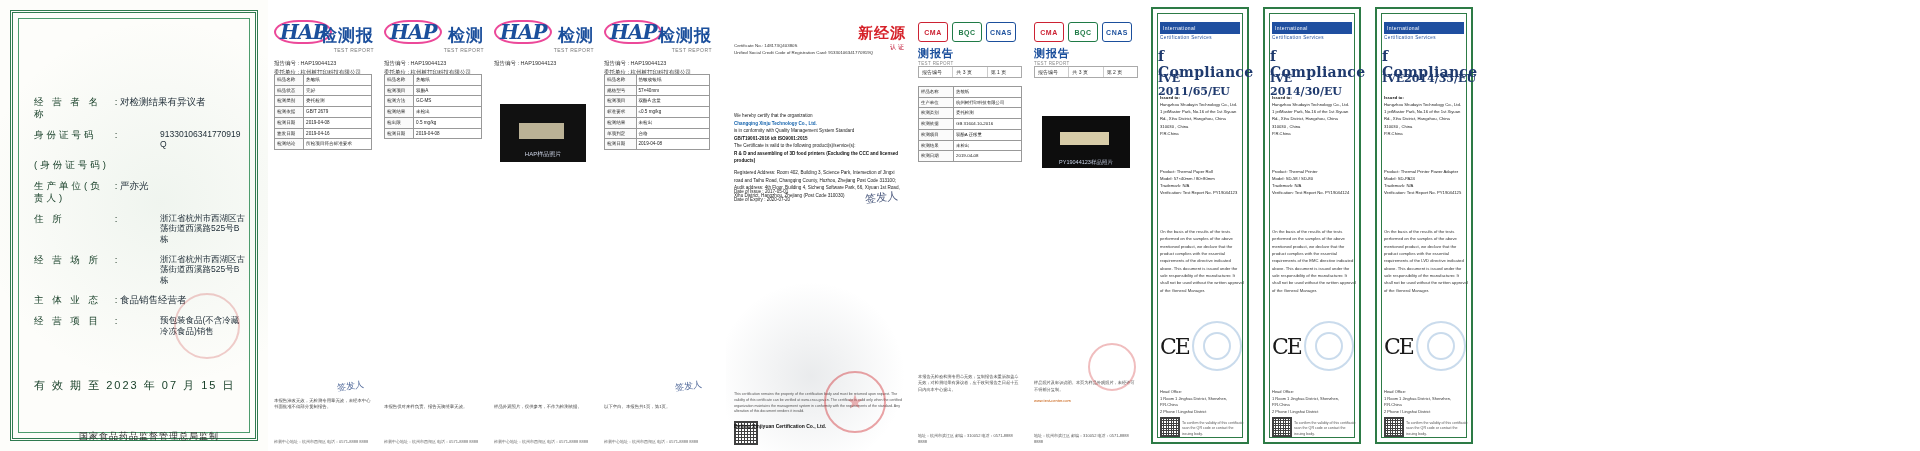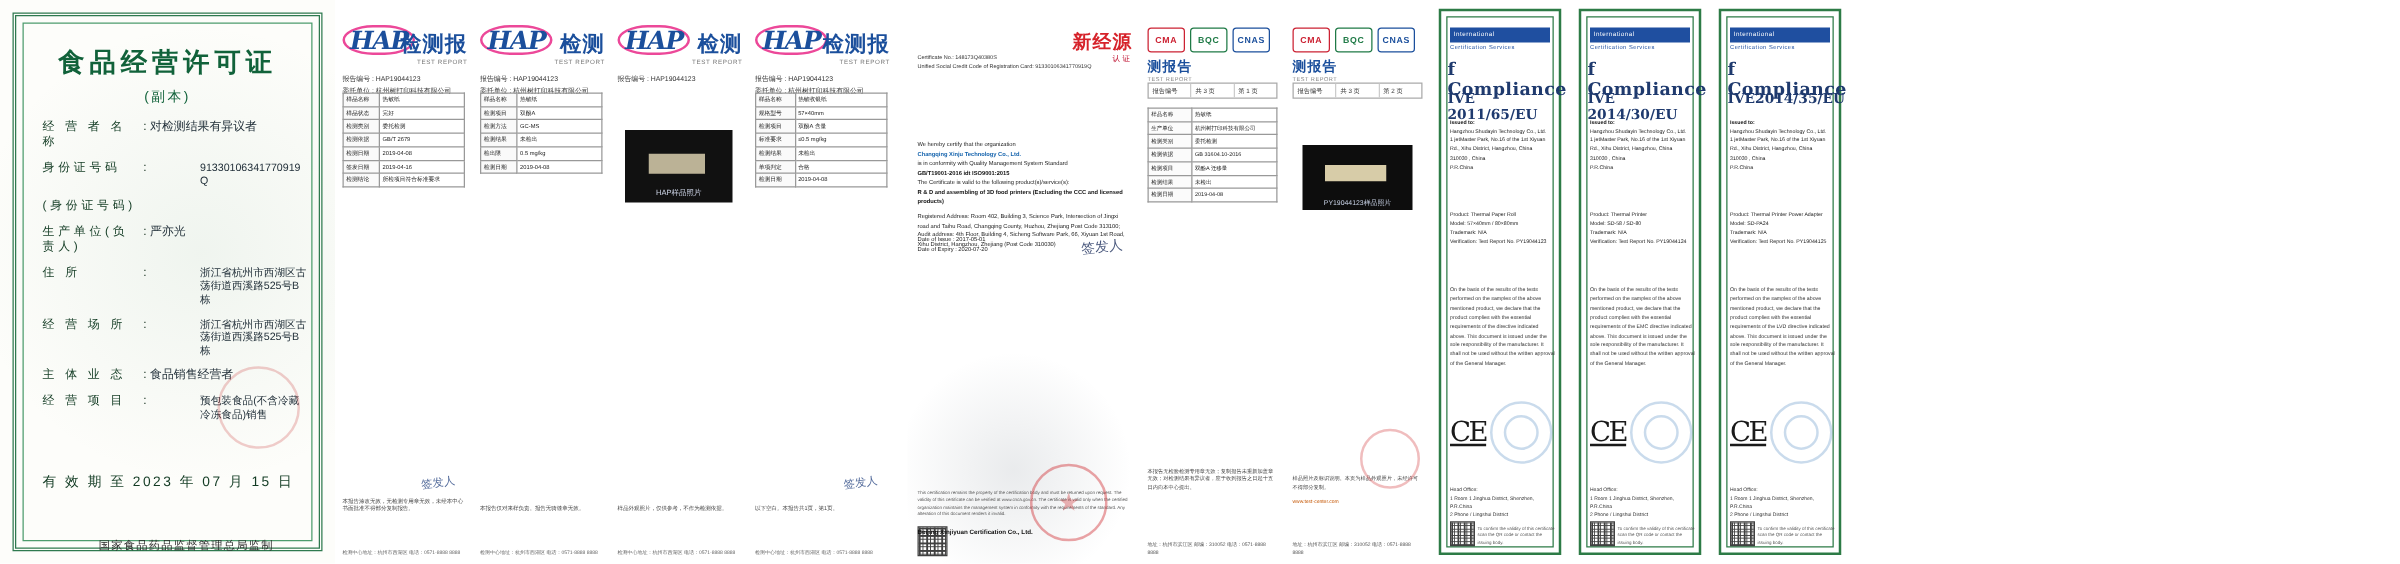--- a/index.html
+++ b/index.html
@@ -218,21 +218,20 @@
   .eu .block b{color:#111;}
   .eu .block2{
     position:absolute;left:16px;right:12px;top:168px;font-size:4.2px;color:#222;line-height:1.7;
   }
   .eu .para{
     position:absolute;left:16px;right:12px;top:228px;font-size:4.2px;color:#333;line-height:1.75;
   }
   .eu .cemark{
     position:absolute;left:16px;bottom:92px;font-family:"DejaVu Serif",serif;font-size:22px;color:#1a1a1a;
     letter-spacing:-2px;
-    text-decoration:underline;
   }
   .eu .seal{
     position:absolute;right:14px;bottom:80px;width:46px;height:46px;border-radius:50%;
     border:2px solid rgba(40,110,180,.45);opacity:.55;
   }
   .eu .seal:after{
     content:"";position:absolute;inset:9px;border-radius:50%;border:2px solid rgba(40,110,180,.45);
   }
   .eu .addr{
     position:absolute;left:16px;right:12px;bottom:36px;font-size:4px;color:#333;line-height:1.6;
@@ -250,22 +249,20 @@
 </style>
 </head>
 <body>
 
 <div class="strip">
 
   <div class="cert d1">
     <div class="paper"></div>
     <div class="tint"></div>
     <div class="frame-green"></div>
-    <div class="title">食品经营许可证</div>
-    <div class="subtitle">(副本)</div>
     <div class="rows">
       <div class="row">
         <div class="lab">经 营 者 名 称</div>
         <div class="sep">:</div>
         <div class="val">对检测结果有异议者</div>
       </div>
       <div class="row">
         <div class="lab">身份证号码</div>
         <div class="sep">:</div>
         <div class="val small">91330106341770919Q</div>

